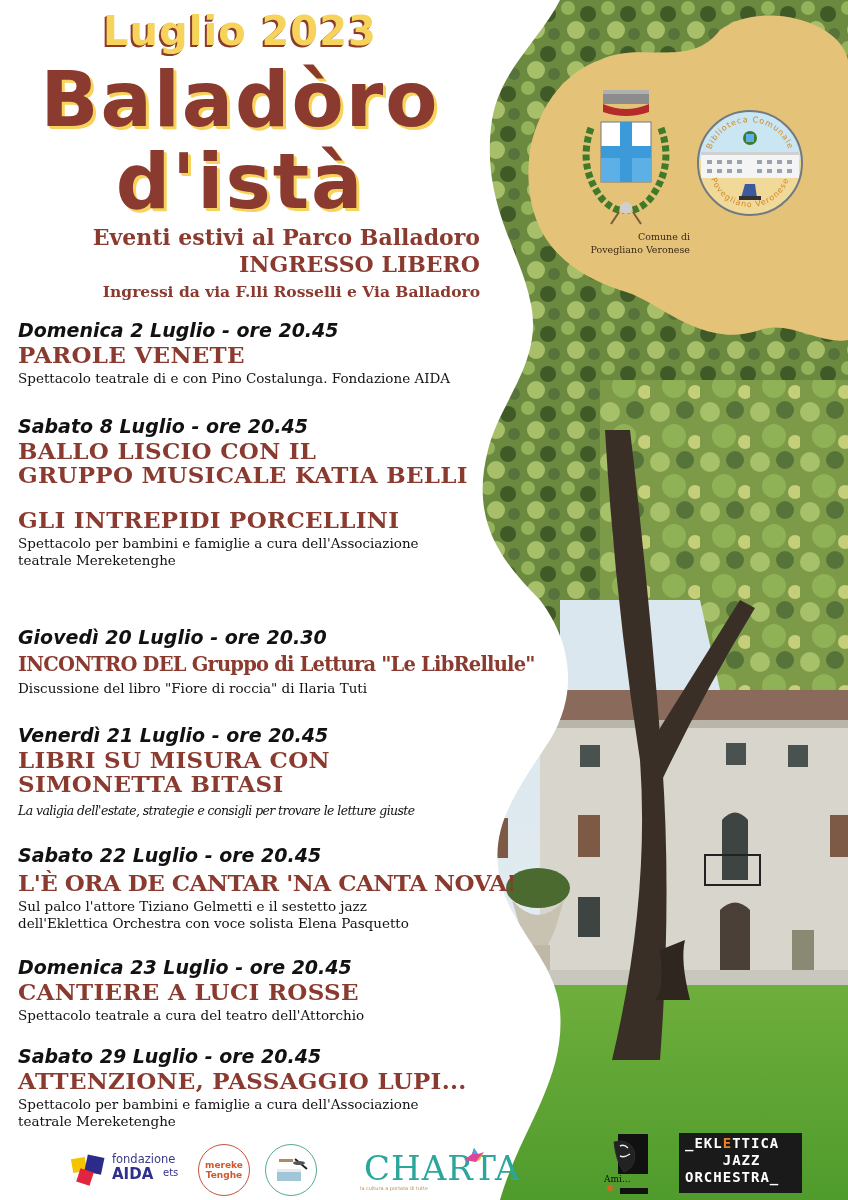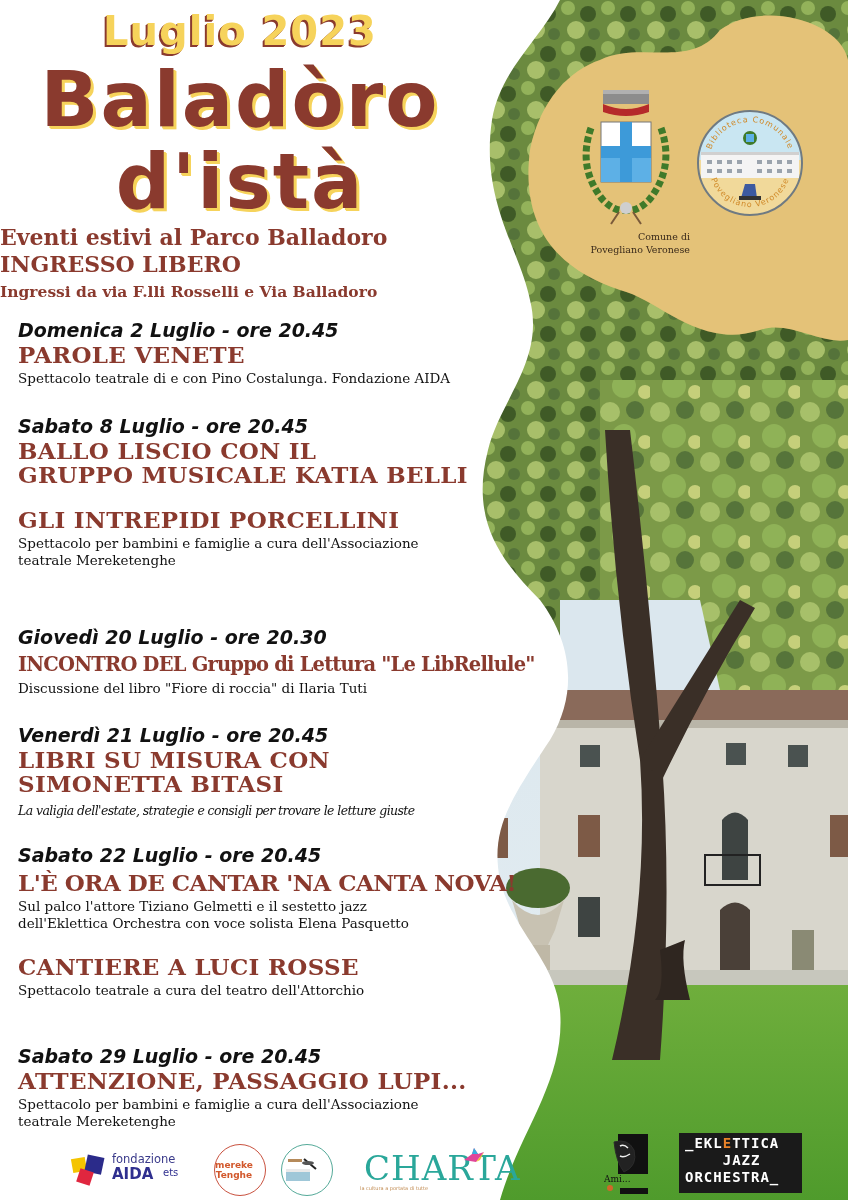--- a/index.html
+++ b/index.html
@@ -28,21 +28,21 @@
     position: absolute; left: 0; width: 480px; text-align: center;
     font-family: "DejaVu Sans", sans-serif; font-weight: bold;
     color: #8a3a2e;
     text-shadow: 3px 3px 0 #f6d35b, 2px 2px 0 #f6d35b;
     line-height: 1;
   }
   .title-1 { top: 62px; font-size: 76px; letter-spacing: 2px; }
   .title-2 { top: 144px; font-size: 76px; letter-spacing: 2px; }
 
   .sub {
-    position: absolute; left: 0; width: 480px; text-align: left;
+    position: absolute; left: 0; width: 480px; text-align: right;
     font-family: "DejaVu Serif", serif; font-weight: bold; color: #8a3a2e;
   }
   .sub-1 { top: 224px; font-size: 22px; }
   .sub-2 { top: 251px; font-size: 22px; }
   .sub-3 { top: 282px; font-size: 15.5px; }
 
   
   .events { position: absolute; left: 18px; top: 318px; width: 540px; }
   .event { position: absolute; left: 0; width: 540px; }
   .event-date {
@@ -70,21 +70,21 @@
   .biblio { position: absolute; left: 695px; top: 108px; width: 110px; height: 110px; }
 
   
   .sponsors { position: absolute; left: 0; top: 1140px; width: 848px; height: 60px; }
   .aida { position: absolute; left: 70px; top: 12px; width: 120px; height: 36px; }
   .aida-text-1 { position: absolute; left: 42px; top: 0px; font-family: "DejaVu Sans", sans-serif; font-size: 11.5px; color: #3a3a8a; }
   .aida-text-2 { position: absolute; left: 42px; top: 13px; font-family: "DejaVu Sans", sans-serif; font-size: 15px; font-weight: bold; color: #2f2f8f; }
   .aida-text-3 { position: absolute; left: 93px; top: 15px; font-family: "DejaVu Sans", sans-serif; font-size: 10px; color: #2f2f8f; }
   .round-logo {
     position: absolute; top: 4px; width: 52px; height: 52px; border-radius: 50%;
-    background: #fff; display: flex; align-items: center;  margin-left: 16px;
+    background: #fff; display: flex; align-items: center; justify-content: center;
   }
   .mereke { left: 198px; border: 1.5px solid #c9523f; }
   .mereke span { font-family: "DejaVu Sans", sans-serif; font-size: 9px; font-weight: bold; color: #d2582c; text-align: center; line-height: 10px; }
   .gruppo { left: 265px; border: 1.5px solid #55aa99; }
   .charta { position: absolute; left: 330px; top: 8px; width: 155px; height: 44px; }
   .charta-word { position: absolute; left: 0; top: 0; font-family: "DejaVu Serif", serif; font-size: 34px; color: #2aa79a; letter-spacing: 1px; margin-left: 34px; }
   .charta-tag { position: absolute; left: 30px; top: 37px; font-family: "DejaVu Sans", sans-serif; font-size: 5px; color: #c08a50; }
 
   .amici { position: absolute; left: 604px; top: 1132px; width: 50px; height: 64px; }
   .eklettica {
@@ -209,20 +209,21 @@
 SIMONETTA BITASI</div>
     <div class="event-desc condensed" style="margin-top:6px">La valigia dell'estate, strategie e consigli per trovare  le letture giuste</div>
   </div>
   <div class="event" style="top:525px">
     <div class="event-date">Sabato 22 Luglio - ore 20.45</div>
     <div class="event-title" style="margin-top:3px;letter-spacing:-0.5px">L'È ORA DE CANTAR 'NA CANTA NOVA!</div>
     <div class="event-desc">Sul palco l'attore Tiziano Gelmetti e il sestetto jazz
 dell'Eklettica Orchestra con voce solista Elena Pasquetto</div>
   </div>
   <div class="event" style="top:637px">
+    <div class="event-date">Domenica 23 Luglio - ore 20.45</div>
     <div class="event-title">CANTIERE A LUCI ROSSE</div>
     <div class="event-desc">Spettacolo teatrale a cura del teatro dell'Attorchio</div>
   </div>
   <div class="event" style="top:726px">
     <div class="event-date">Sabato 29 Luglio - ore 20.45</div>
     <div class="event-title">ATTENZIONE, PASSAGGIO LUPI...</div>
     <div class="event-desc">Spettacolo per bambini e famiglie a cura dell'Associazione
 teatrale Mereketenghe</div>
   </div>
 </div>

